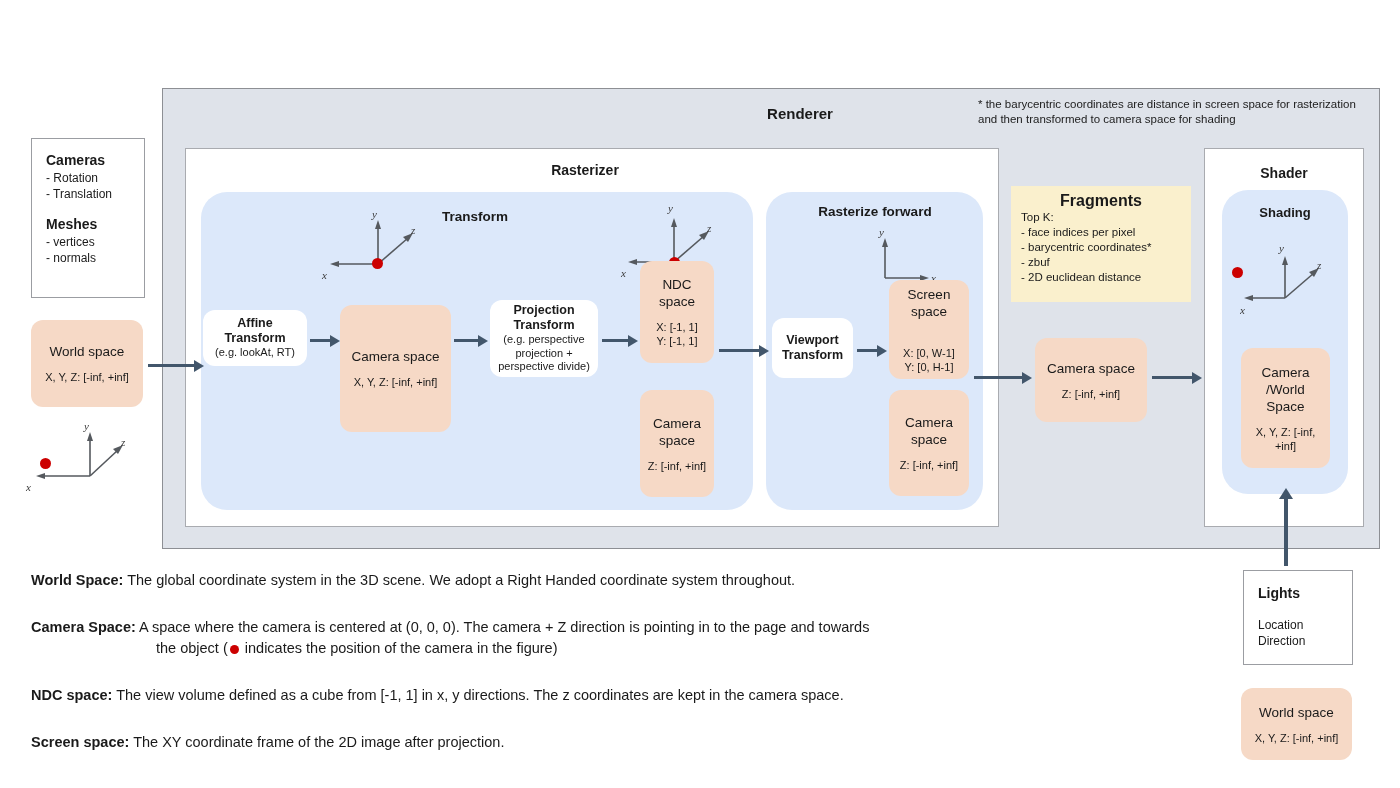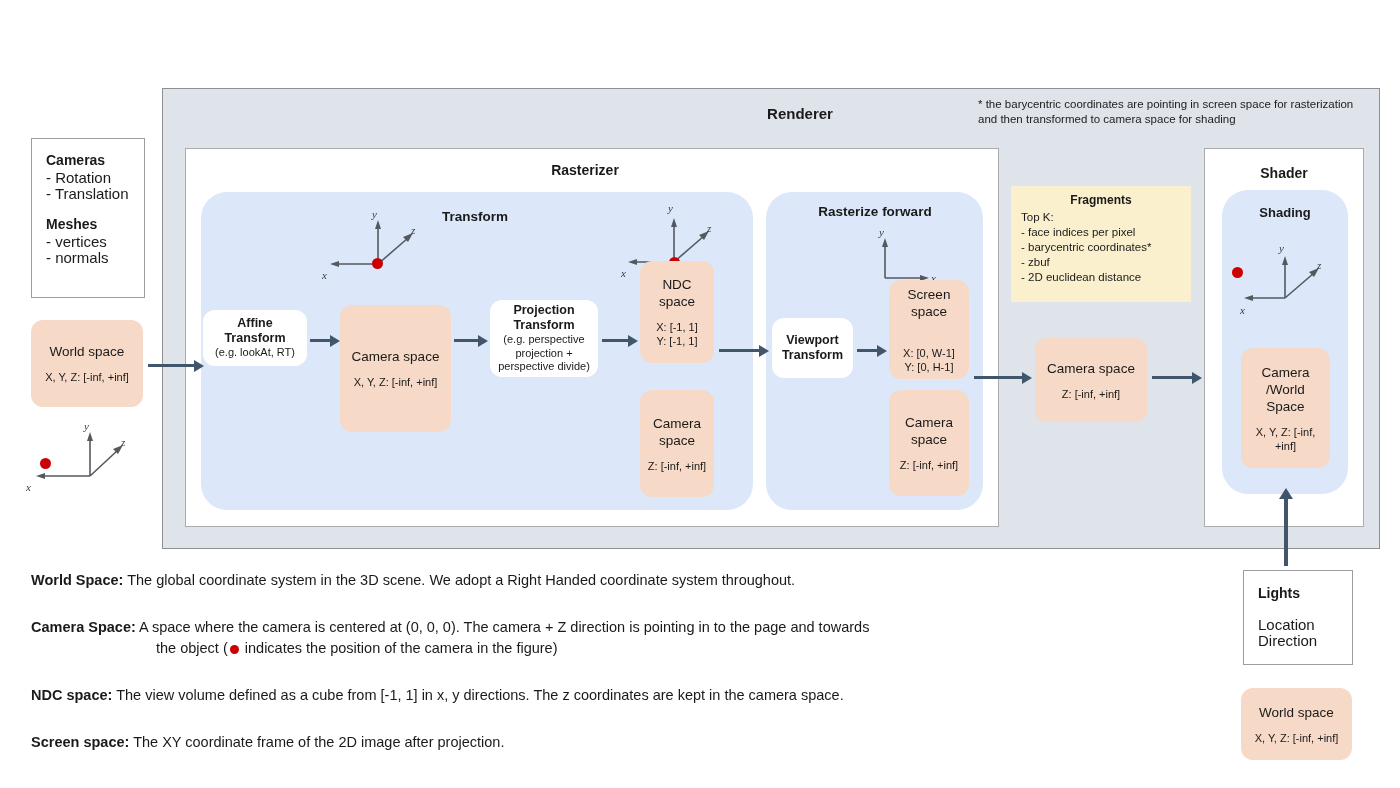--- a/index.html
+++ b/index.html
@@ -51,37 +51,37 @@
   #screen-space{left:889px;top:280px;width:80px;height:99px;gap:16px;}
   #camera-space-3{left:889px;top:390px;width:80px;height:106px;}
   #camera-space-4{left:1035px;top:338px;width:112px;height:84px;}
   #cw-space{left:1241px;top:348px;width:89px;height:120px;}
   #world-space-left{left:31px;top:320px;width:112px;height:87px;}
   #world-space-right{left:1241px;top:688px;width:111px;height:72px;}
 
   
   #fragments-box{left:1011px;top:186px;width:180px;height:116px;
       background:#faf0cd;padding:7px 10px;font-size:11.5px;line-height:15px;}
-  #fragments-title{font-weight:bold;text-align:center;font-size:12px;margin-bottom:2px;}
+  #fragments-title{font-weight:bold;text-align:center;font-size:16px;margin-bottom:2px;}
 
   
   #shader-box{left:1204px;top:148px;width:160px;height:379px;
       background:#ffffff;border:1px solid #a9abb0;}
   #shader-title{left:1204px;top:165px;width:160px;text-align:center;
       font-weight:bold;font-size:14px;}
   #shading-stage{left:1222px;top:190px;width:126px;height:304px;}
   #shading-title{left:1222px;top:205px;width:126px;text-align:center;
       font-weight:bold;font-size:13px;}
 
   
   .card{background:#ffffff;border:1px solid #9b9da2;}
   #cameras-meshes{left:31px;top:138px;width:114px;height:160px;padding:12px 9px 0 14px;}
   #lights-box{left:1243px;top:570px;width:110px;height:95px;padding:13px 0 0 14px;}
   .card-h{font-weight:bold;font-size:14px;line-height:19px;}
-  .card-l{font-size:15px;line-height:16px;}
+  .card-l{font-size:12px;line-height:16px;}
 
   
   .arrow{position:absolute;height:0;}
   .arrow .shaft{position:absolute;background:#42566b;height:3px;top:0;left:0;}
   .arrow .head{position:absolute;width:0;height:0;top:-4.5px;
       border-top:6px solid transparent;border-bottom:6px solid transparent;
       border-left:10px solid #42566b;}
   .arrow-up{position:absolute;width:0;}
   .arrow-up .shaft{position:absolute;background:#42566b;width:4px;left:0;top:0;}
   .arrow-up .head{position:absolute;width:0;height:0;left:-5px;top:-10px;
@@ -101,21 +101,21 @@
   .desc .indent{display:block;padding-left:125px;}
   .reddot-inline{display:inline-block;width:9px;height:9px;border-radius:50%;
       background:#cc0000;vertical-align:middle;margin:0 2px;}
   .reddot{position:absolute;width:11px;height:11px;border-radius:50%;background:#cc0000;}
 </style>
 </head>
 <body>
 
 <div class="abs" id="renderer-frame"></div>
 <div class="abs" id="renderer-title">Renderer</div>
-<div class="abs" id="footnote">* the barycentric coordinates are pointing in screen space for rasterization and then transformed to camera space for shading</div>
+<div class="abs" id="footnote">* the barycentric coordinates are distance in screen space for rasterization and then transformed to camera space for shading</div>
 
 <div class="abs" id="rasterizer-box"></div>
 <div class="abs" id="rasterizer-title">Rasterizer</div>
 
 <div class="abs stage" id="transform-stage"></div>
 <div class="abs stage-title" id="transform-title">Transform</div>
 
 <div class="abs stage" id="rasterforward-stage"></div>
 <div class="abs stage-title" id="rasterforward-title">Rasterize forward</div>
 

